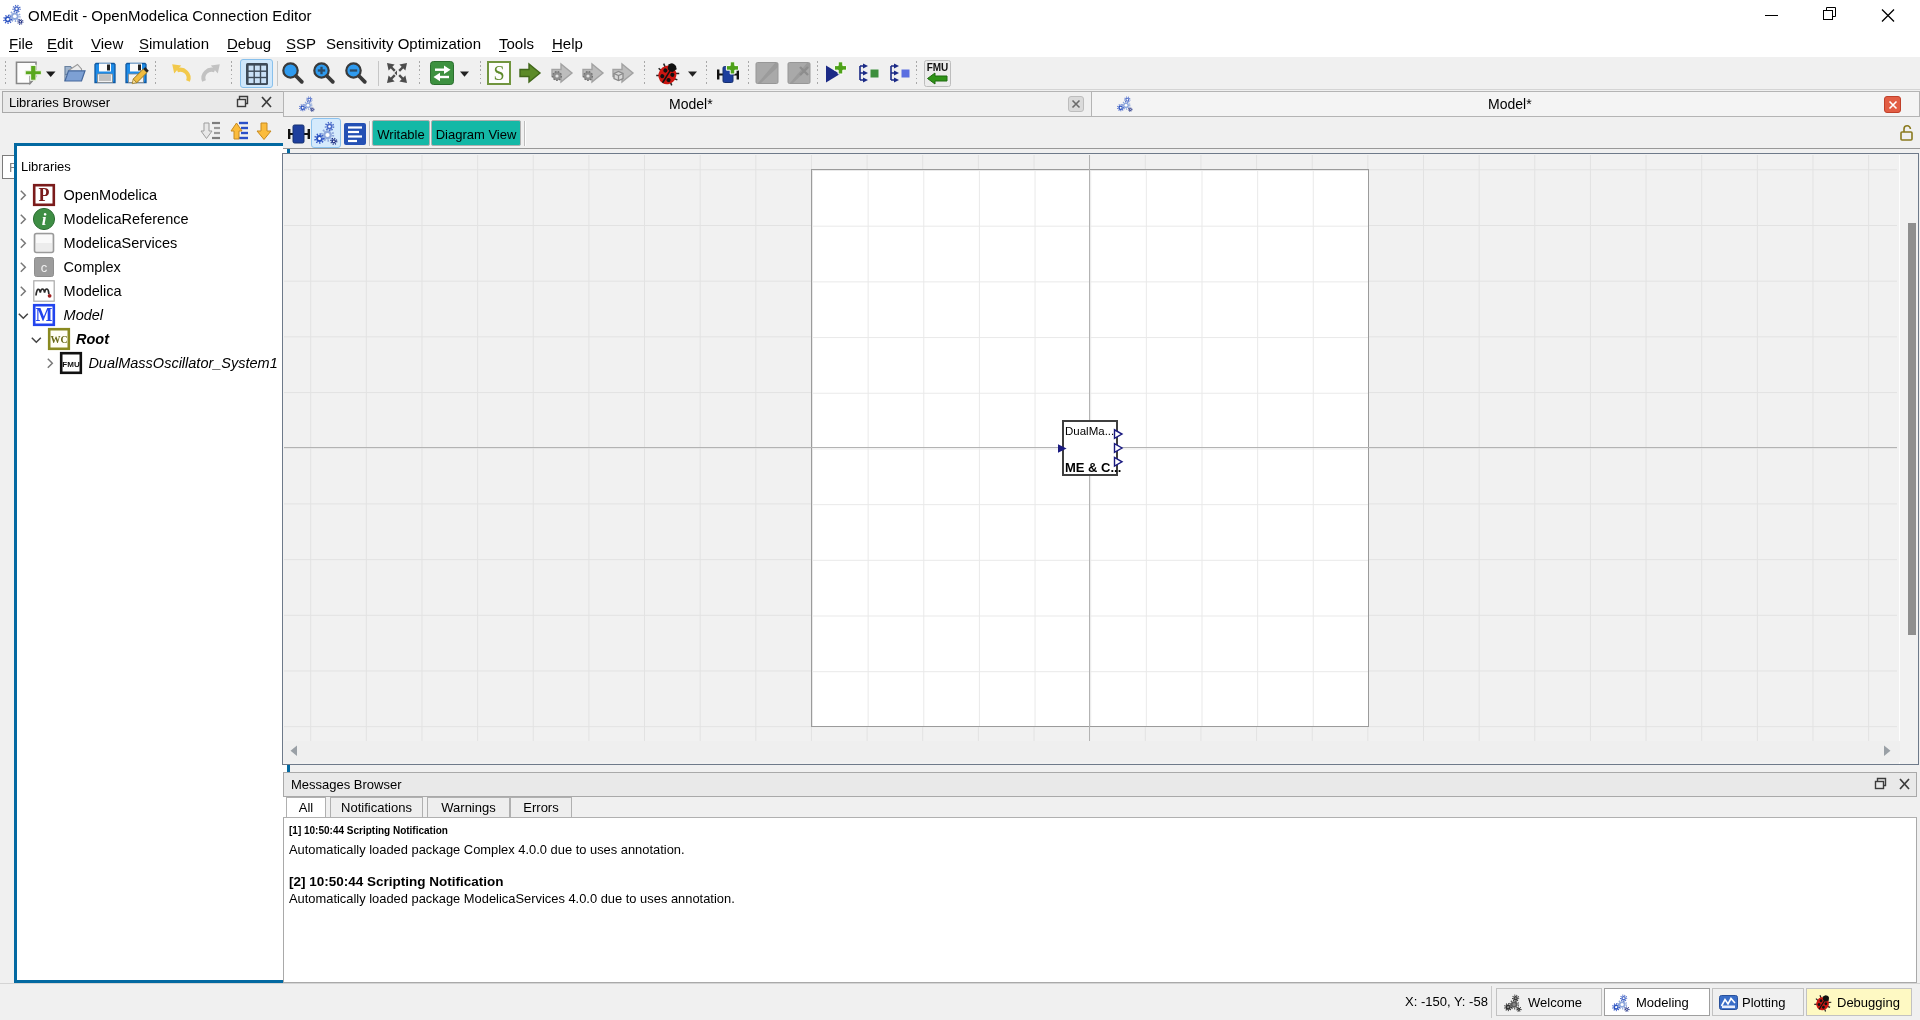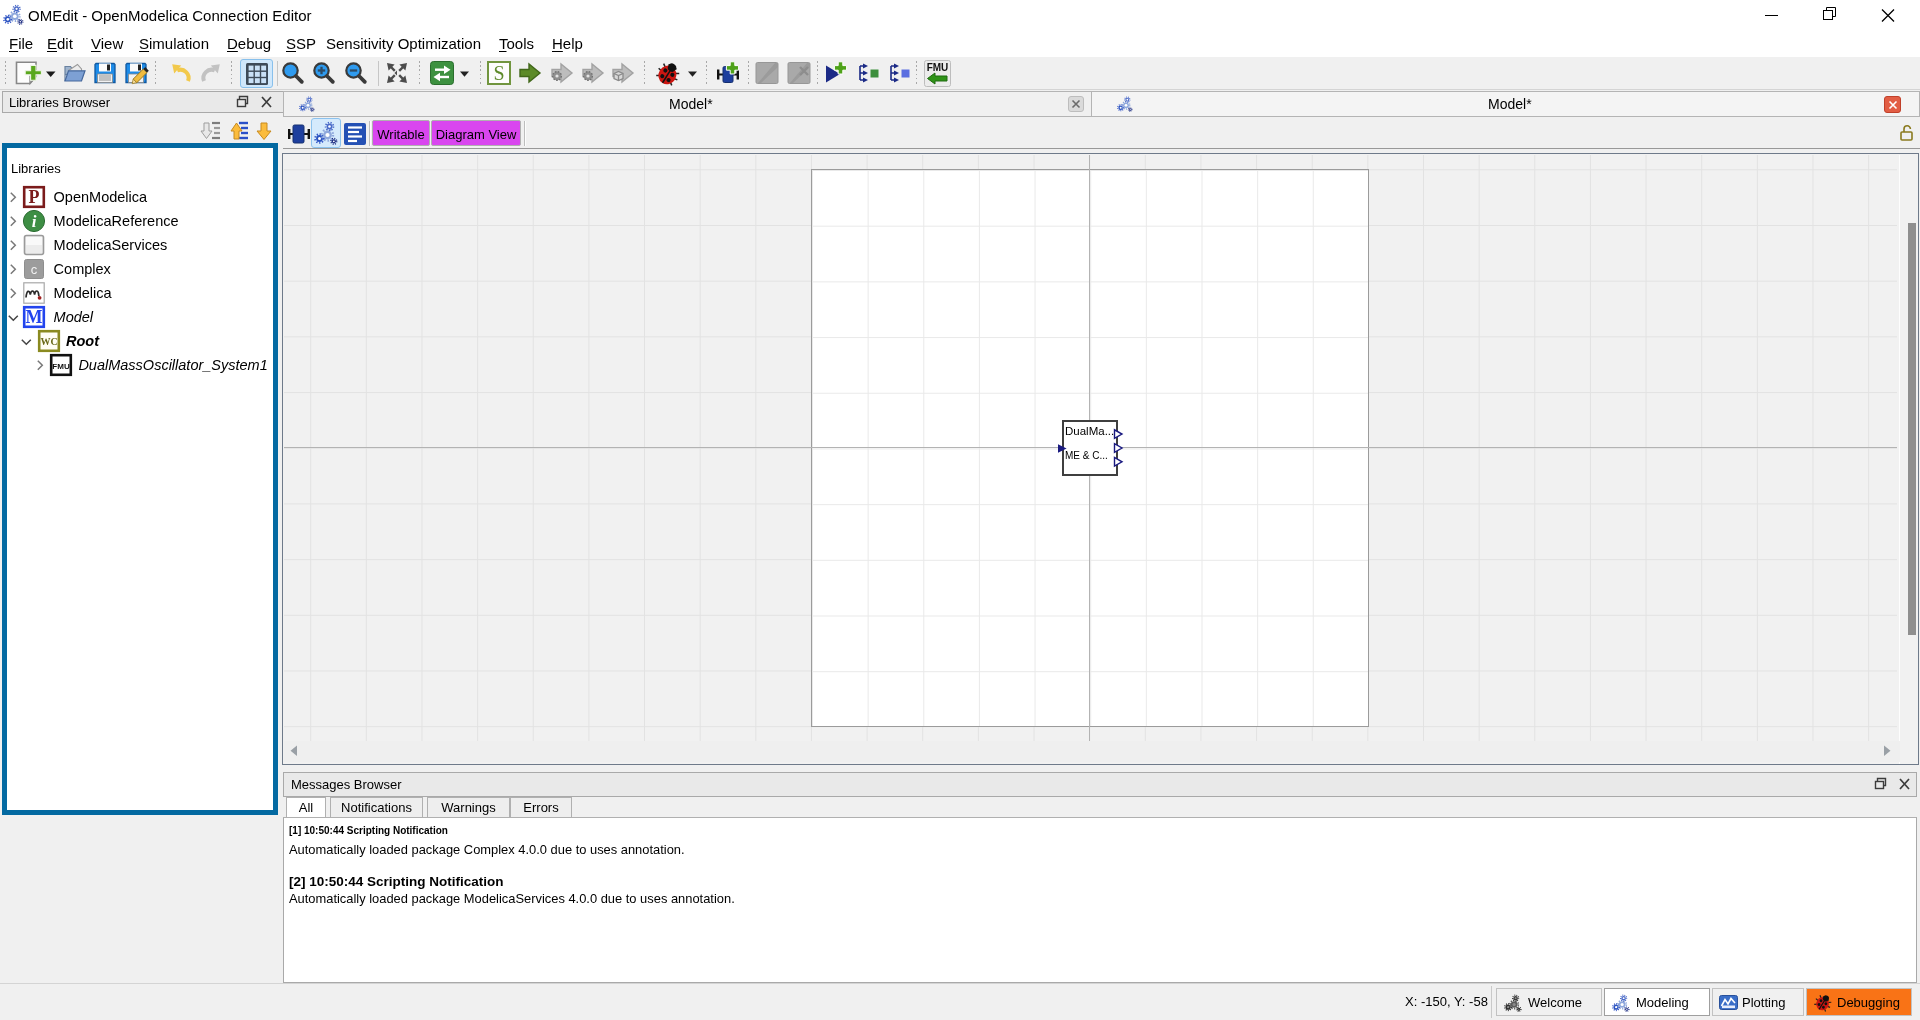--- a/index.html
+++ b/index.html
@@ -17,43 +17,43 @@
 
 #toolbar { left:0; top:57px; width:1920px; height:33px; background:#f0f0f0; border-bottom:1px solid #d4d4d4; }
 .tsep { position:absolute; top:4px; width:1px; height:25px; background:#bdbdbd; box-shadow:1px 0 0 #fdfdfd; }
 #toolbar .tsep { background:repeating-linear-gradient(to bottom,#a8a8a8 0 1.6px,transparent 1.6px 4.2px); box-shadow:none; }
 
 #libdock { left:2px; top:91px; width:276px; height:892px; }
 #libtitle { left:0px; top:0px; width:296px; height:22px; background:#e9e9e9; border:1px solid #a9a9a9; font-size:13px; }
 #libtitle span { position:absolute; left:6px; top:3px; }
 #filterinput { left:0px; top:26px; width:196px; height:24px; background:#fff; border:1px solid #7b7b7b;margin-top:38px; }
 #filterinput span { position:absolute; left:6px; top:4px; font-size:13px; color:#838383; }
-#libtree { left:0px; top:52px; width:276px; height:672px; background:#ffffff; border:5px solid #0369a1; font-size:14.5px; }
+#libtree { left:12px; top:52px; width:276px; height:840px; background:#ffffff; border:3px solid #0369a1; font-size:14.5px; }
 .trow { position:absolute; white-space:nowrap; }
 
 #tabbar { left:283px; top:91px; width:1637px; height:33px; background:#ececec; border-bottom:1px solid #8f8f8f; }
 .tab { position:absolute; top:0px; height:26px; border:1px solid #b4b4b4; font-size:14px; }
 #subtoolbar { left:283px; top:117px; width:1637px; height:32px; background:#f0f0f0; border-bottom:1px solid #989898; }
-.vbtn { position:absolute; top:3px; height:26px; background:#d946ef; border:1px solid #b0b0b0; border-radius:2px; font-size:13px; text-align:center; }
+.vbtn { position:absolute; top:3px; height:26px; background:#14b8a6; border:1px solid #b0b0b0; border-radius:2px; font-size:13px; text-align:center; }
 .vbtn span { position:relative; top:6px; }
 
 #canvasframe { left:282px; top:153px; width:1637px; height:612px; border:1px solid #6e7a8a; background:#f1f1f1; }
 #canvas { left:284px; top:155px; width:1613px; height:588px; overflow:hidden;
   background-color:#f1f1f1;
   background-image:linear-gradient(to right, #e2e2e2 1px, transparent 1px),linear-gradient(to bottom, #e2e2e2 1px, transparent 1px);
   background-size:55.65px 55.7px;
   background-position:26.2px 14.3px; }
 #extent { position:absolute; left:527px; top:14px; width:558px; height:558px; background-color:#ffffff;
   background-image:linear-gradient(to right, #e9e9e9 1px, transparent 1px),linear-gradient(to bottom, #e9e9e9 1px, transparent 1px);
   background-size:55.65px 55.7px; border:1px solid #9b9b9b; }
 #axisv { position:absolute; left:805px; top:0; width:1px; height:588px; background:#b3b3b3; }
 #axish { position:absolute; left:0; top:292px; width:1613px; height:1px; background:#b3b3b3; }
 #comp { position:absolute; left:778px; top:265px; width:56px; height:56px; background:#fff; border:2px solid #3f3f3f; }
 #comp .t1 { position:absolute; left:1px; top:3px; font-size:11.5px; white-space:nowrap; }
-#comp .t2 { position:absolute; left:1px; top:28px; font-size:10px; white-space:nowrap; }
+#comp .t2 { position:absolute; left:1px; top:38px; font-size:13px; white-space:nowrap;font-weight:bold; }
 
 #vscroll { left:1899px; top:155px; width:19px; height:609px; background:#f1f1f1; border-left:1px solid #fdfdfd; }
 #vthumb { position:absolute; left:8px; top:68px; width:8px; height:412px; background:#8f8f8f; }
 #hscroll { left:284px; top:741px; width:1616px; height:21px; background:#efefef; }
 
 #msgdock { left:283px; top:772px; width:1634px; height:211px; }
 #msgtitle { left:0; top:0; width:1634px; height:25px; background:#e9e9e9; border:1px solid #a9a9a9; font-size:13px; }
 #msgtitle span { position:absolute; left:7px; top:4px; }
 #msgtabs { left:0; top:25px; width:1634px; height:20px; }
 .mtab { position:absolute; top:0px; height:21px; font-size:13px; text-align:center; border:1px solid #b0b0b0; background:#eeeeee; }
@@ -581,21 +581,21 @@
       </svg>
   </div>
   <div class="pbtn" style="left:1712px;width:92px;border:1px solid #c2c2c2;background:#f0f0f0">
     <span style="position:absolute;left:29px;top:6px">Plotting</span>
     <svg style="left:6px;top:6px" width="19" height="15">
       <rect x="0.5" y="0.5" width="18" height="14" rx="2" fill="#3a6ec8" stroke="#28509a"></rect>
       <polyline points="2.5,11 6,4.5 9,9 12,3.5 16,8" fill="none" stroke="#fff" stroke-width="1.6"></polyline>
       <rect x="3" y="10.5" width="13" height="2.6" fill="#e8eefc"></rect>
     </svg>
   </div>
-  <div class="pbtn" style="left:1806px;width:106px;border:1px solid #c2c2c2;background:#f97316">
+  <div class="pbtn" style="left:1806px;width:106px;border:1px solid #c2c2c2;background:#fef9c3">
     <span style="position:absolute;left:30px;top:6px">Debugging</span>
     <svg style="left:6px;top:4px" width="20" height="20" viewBox="0 0 24 24">
       <g transform="rotate(32 12 12)">
       <g stroke="#222" stroke-width="1.4">
             <line x1="4" y1="6" x2="8" y2="9"></line>
             <line x1="2" y1="12" x2="7" y2="13"></line>
             <line x1="4" y1="19" x2="8" y2="16"></line>
             <line x1="20" y1="6" x2="16" y2="9"></line>
             <line x1="22" y1="12" x2="17" y2="13"></line>
             <line x1="20" y1="19" x2="16" y2="16"></line>

